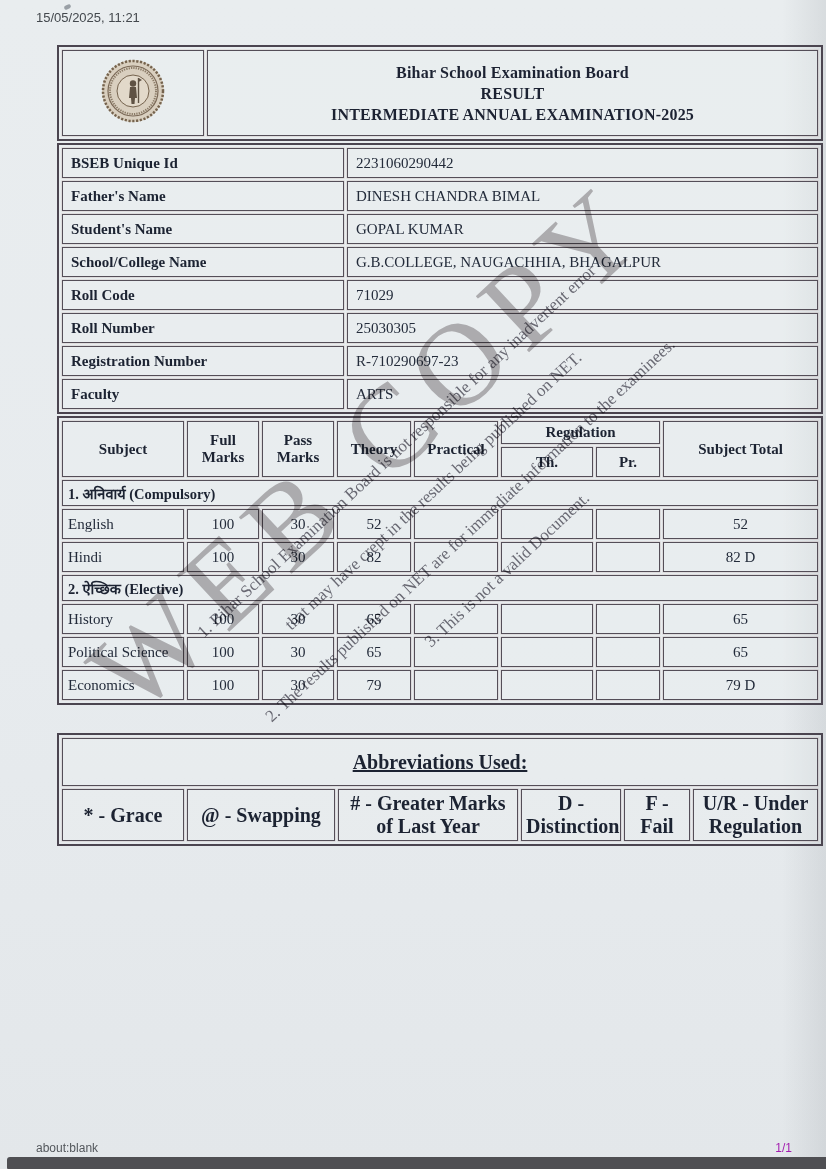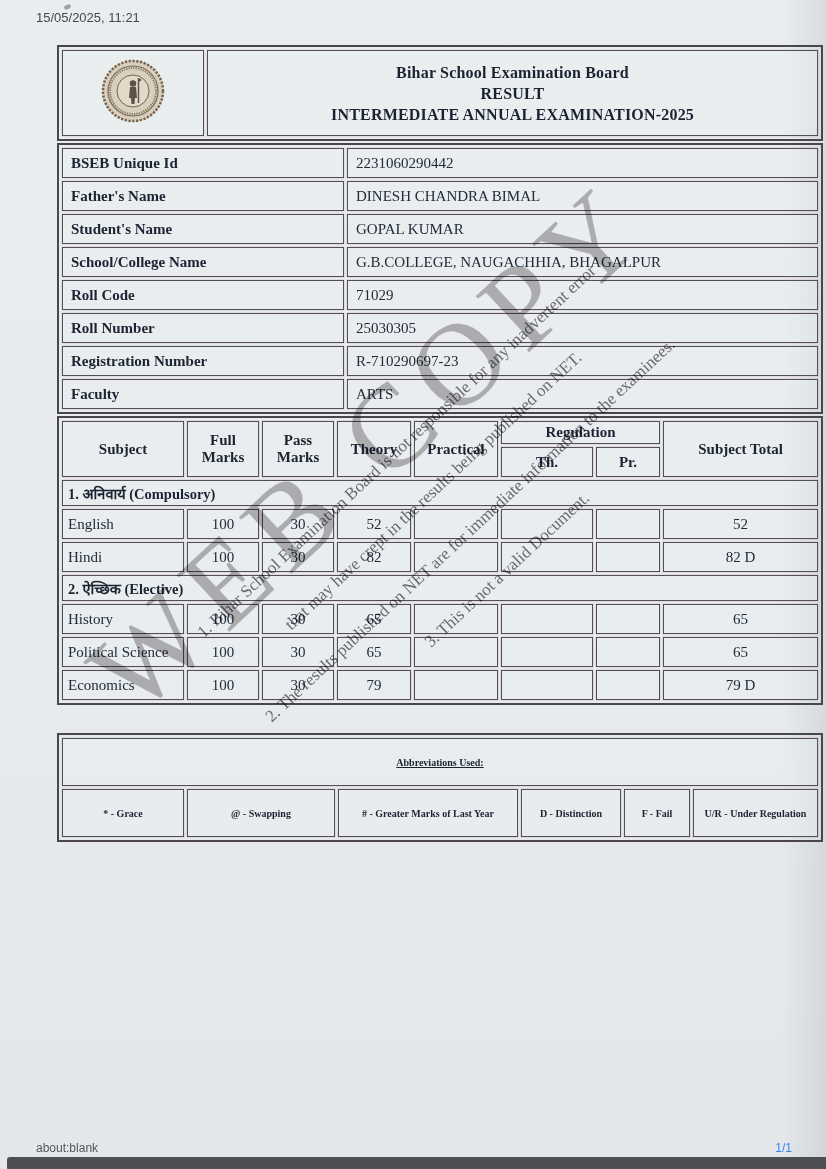--- a/index.html
+++ b/index.html
@@ -9,21 +9,21 @@
     font-family:"Liberation Serif","DejaVu Serif",serif;
     -webkit-font-smoothing:antialiased;
   }
   
   .bottom-strip{position:absolute;left:7px;right:0;bottom:0;height:12px;background:#4f4f53;border-radius:3px 0 0 1px;}
   .right-shade{position:absolute;top:0;right:0;width:44px;height:1157px;background:linear-gradient(to right,rgba(0,0,0,0),rgba(110,116,122,.14));}
   .corner-mark{position:absolute;left:64px;top:5px;width:7px;height:4px;background:#9aa0a6;border-radius:2px;transform:rotate(-25deg);}
   
   .timestamp{position:absolute;left:36px;top:10px;font:13px "Liberation Sans",sans-serif;color:#43484d;}
   .footer-left{position:absolute;left:36px;top:1141px;font:12px "Liberation Sans",sans-serif;color:#53575c;}
-  .footer-right{position:absolute;right:34px;top:1141px;font:12px "Liberation Sans",sans-serif;color:#3b82f6;}
+  .footer-right{position:absolute;right:34px;top:1141px;font:12px "Liberation Sans",sans-serif;color:#a21caf;}
   
   .doc{position:absolute;left:57px;top:45px;width:766px;z-index:1;}
   table{width:100%;border-collapse:separate;border-spacing:3px;border:2px solid #4b4550;margin:0 0 2px 0;table-layout:fixed;}
   td{border:1.5px solid #544e58;padding:2px 8px;font-size:15px;color:#232b3a;vertical-align:middle;
      box-shadow:0 0 0 .5px rgba(150,92,80,.22);background:rgba(236,240,242,.35);overflow:hidden;}
   .b{font-weight:bold;color:#1c2332;}
   
   .hdr-logo{width:124px;height:80px;text-align:center;}
   .hdr-title{text-align:center;}
   .hdr-title div{font-weight:bold;font-size:16px;line-height:21px;color:#1c2232;letter-spacing:.2px;}
@@ -39,21 +39,21 @@
   .marks .h2{height:24px;}
   .sect{font-weight:bold;font-size:14.5px;height:18px;padding:1px 6px;color:#1c2332;}
   .marks .data td{height:24px;}
   .num{text-align:center;}
   
   .final td{height:24px;}
   .agg-words{margin-left:22px;}
   
   .abbr-title{text-align:center;height:20px;}
   .abbr-title span{font-weight:bold;text-decoration:underline;color:#1c2332;}
-  .abbr td{text-align:center;font-weight:bold;font-size:10px;height:42px;color:#1c2332;padding:2px 4px;}
+  .abbr td{text-align:center;font-weight:bold;font-size:20px;height:42px;color:#1c2332;padding:2px 4px;}
   .spacer{height:26px;}
   
   .wm{position:absolute;pointer-events:none;mix-blend-mode:multiply;z-index:5;}
   .wm-copy{left:12px;top:382px;width:714px;height:132px;display:flex;align-items:center;justify-content:center;
     transform:rotate(-43deg);font-size:118px;letter-spacing:13px;color:rgba(109,100,105,.46);white-space:nowrap;
     font-family:"Liberation Serif",serif;}
   .wm-disc{left:58px;top:402px;width:792px;height:222px;transform:rotate(-43deg);text-align:center;
     font-size:17px;line-height:54px;color:rgba(84,82,94,.82);white-space:nowrap;font-family:"Liberation Serif",serif;}
 </style>
 </head>

